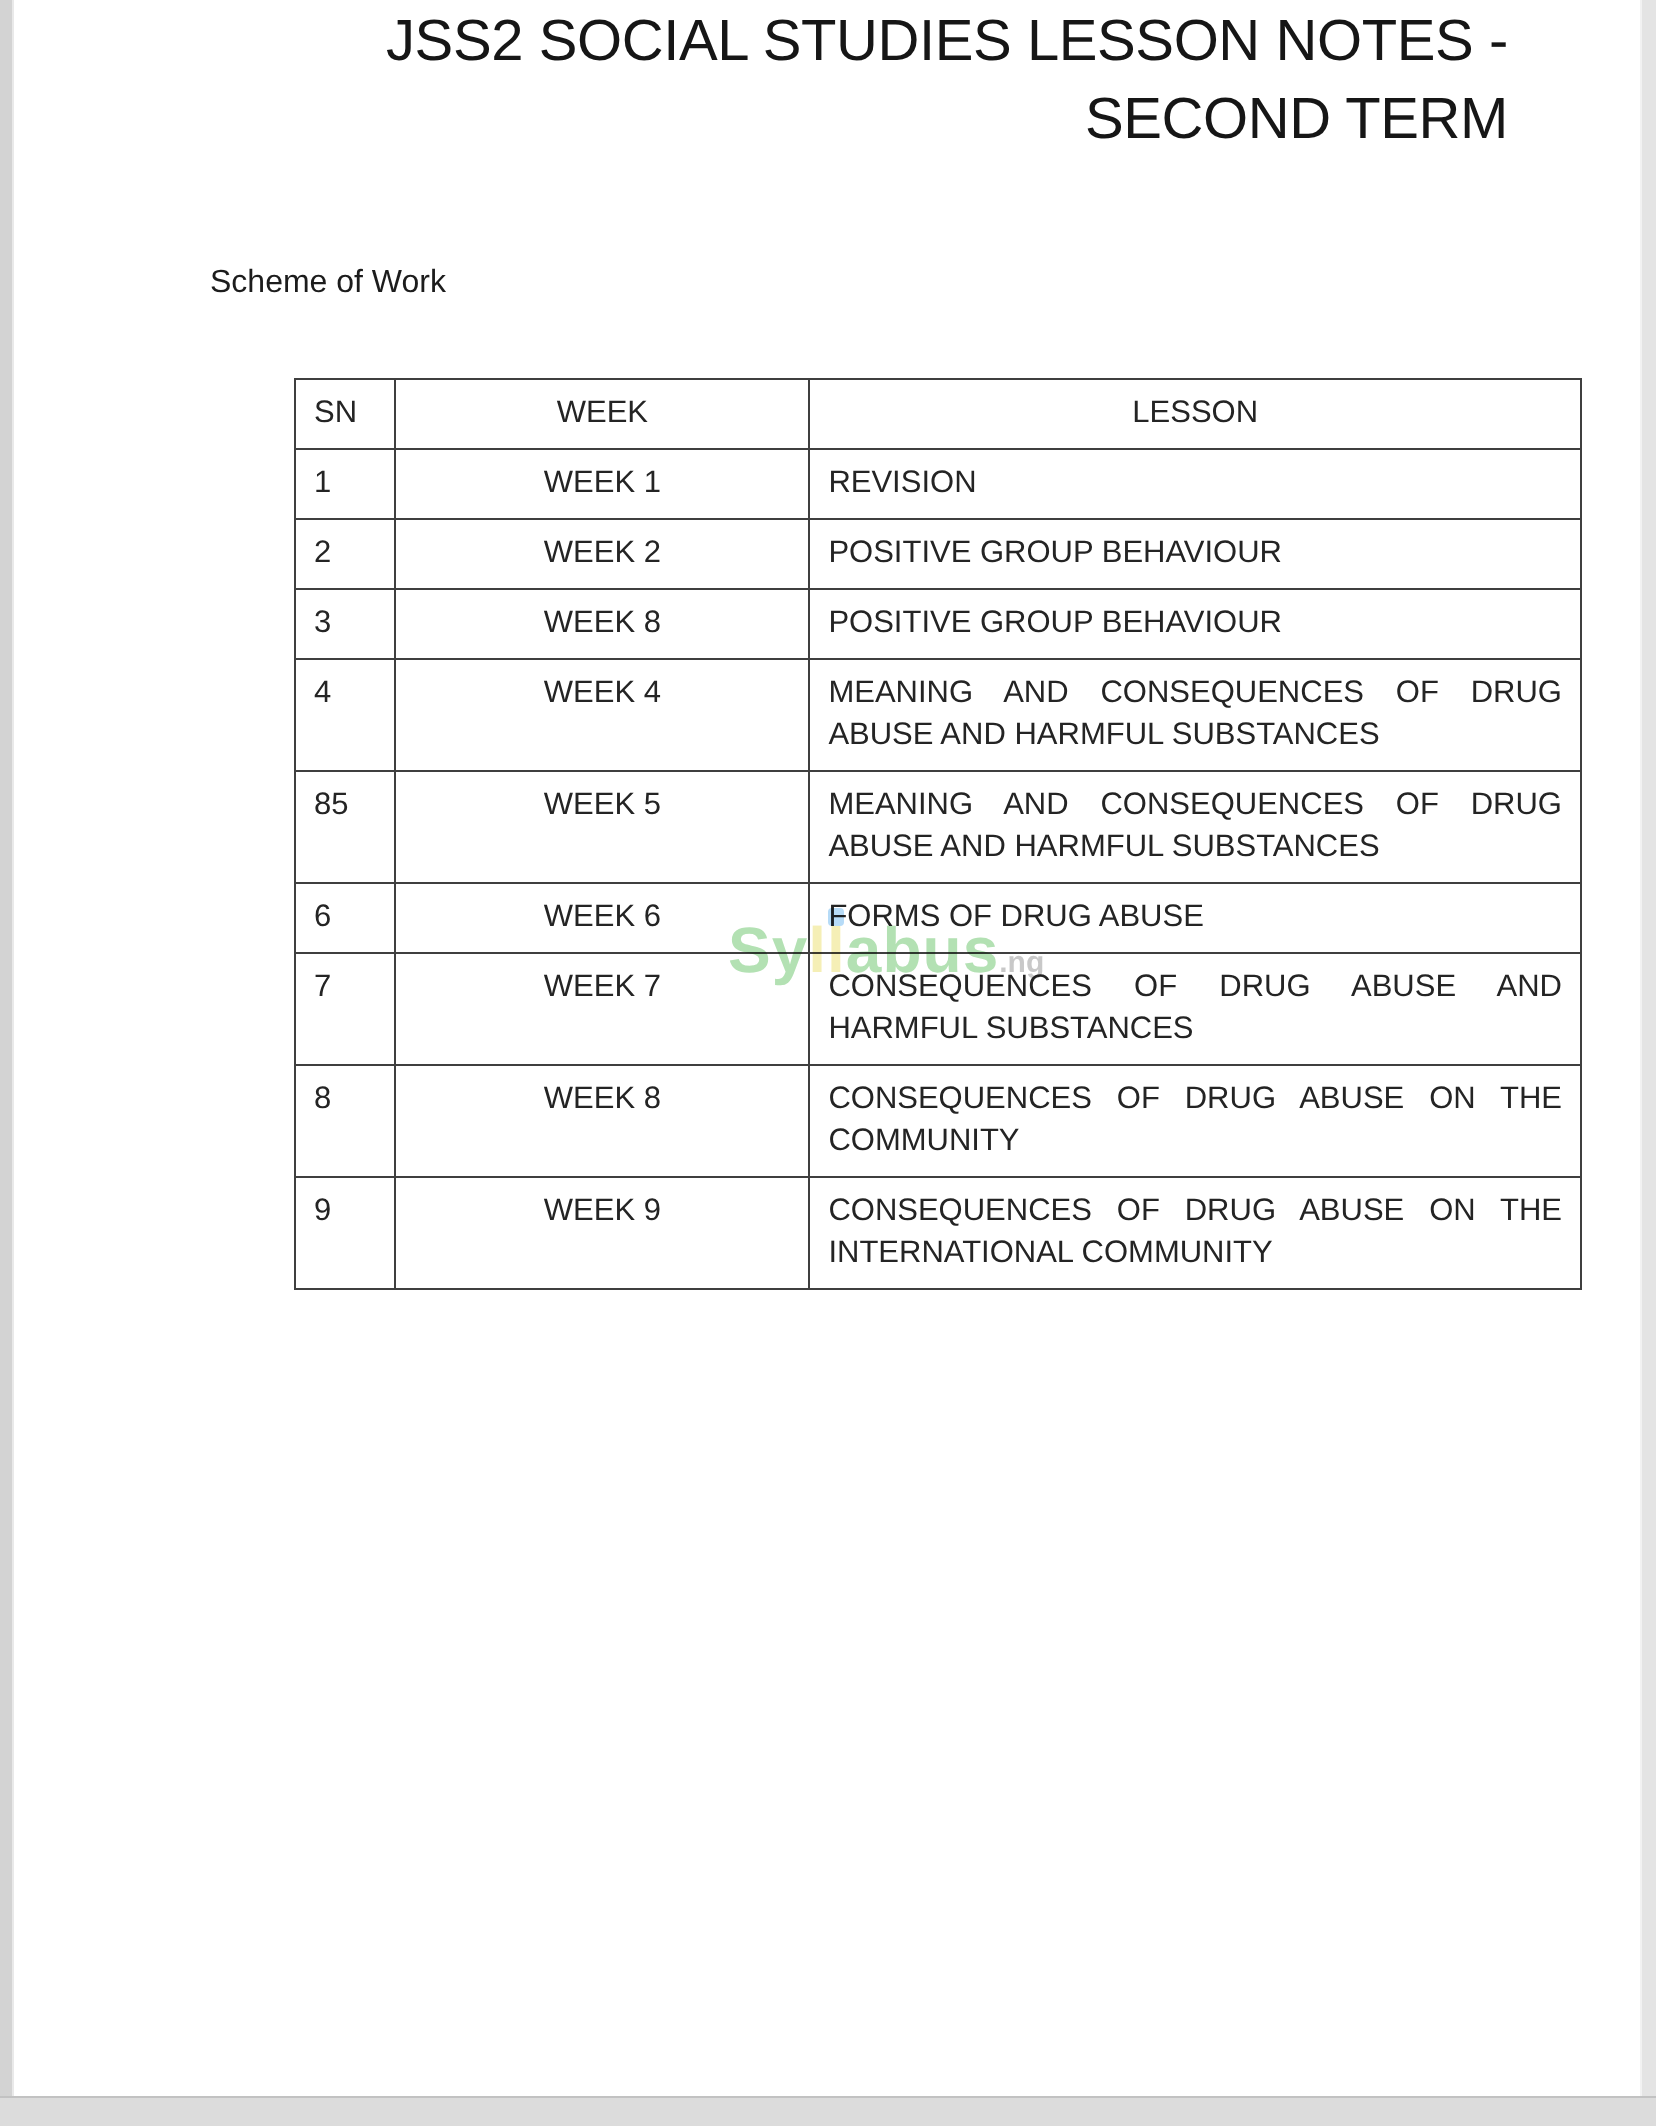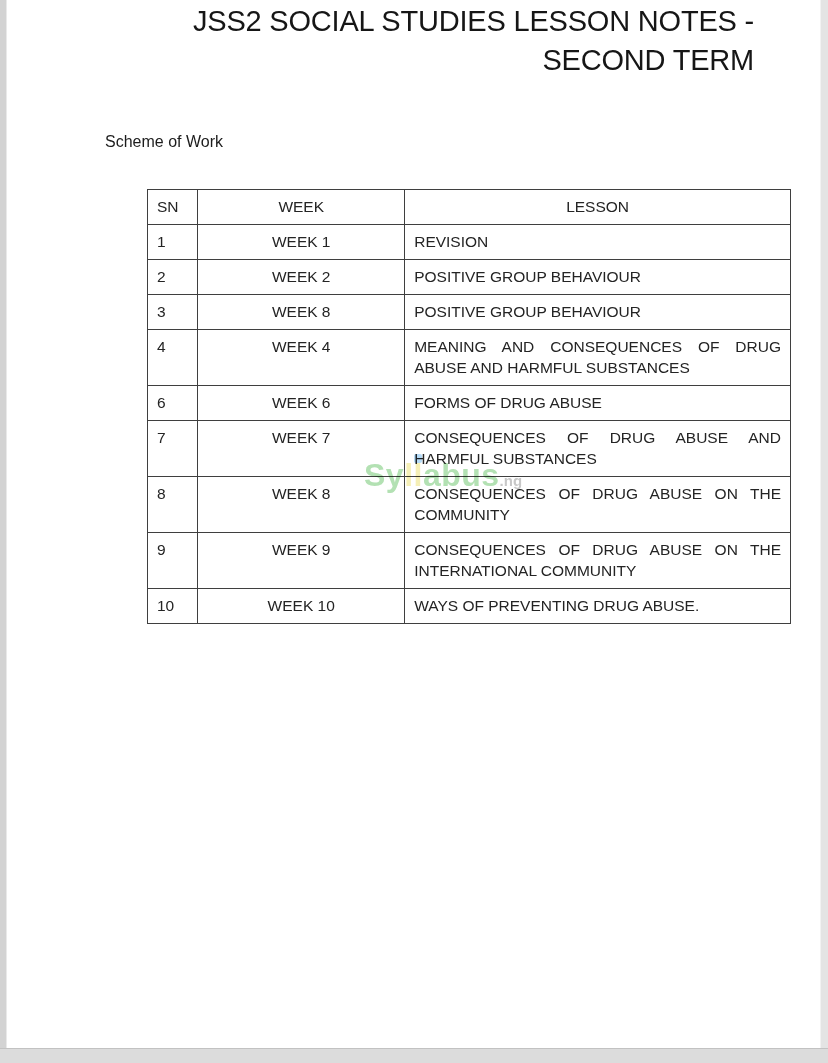--- a/index.html
+++ b/index.html
@@ -148,40 +148,40 @@
       <td class="c-sn">3</td>
       <td class="c-week">WEEK 8</td>
       <td class="c-topic">POSITIVE GROUP BEHAVIOUR</td>
     </tr>
     <tr>
       <td class="c-sn">4</td>
       <td class="c-week">WEEK 4</td>
       <td class="c-topic">MEANING AND CONSEQUENCES OF DRUG ABUSE AND HARMFUL SUBSTANCES</td>
     </tr>
     <tr>
+      <td class="c-sn">85</td>
+      <td class="c-week">WEEK 5</td>
+      <td class="c-topic">MEANING AND CONSEQUENCES OF DRUG ABUSE AND HARMFUL SUBSTANCES</td>
+    </tr>
+    <tr>
       <td class="c-sn">6</td>
       <td class="c-week">WEEK 6</td>
       <td class="c-topic">FORMS OF DRUG ABUSE</td>
     </tr>
     <tr>
       <td class="c-sn">7</td>
       <td class="c-week">WEEK 7</td>
       <td class="c-topic">CONSEQUENCES OF DRUG ABUSE AND HARMFUL SUBSTANCES</td>
     </tr>
     <tr>
       <td class="c-sn">8</td>
       <td class="c-week">WEEK 8</td>
       <td class="c-topic">CONSEQUENCES OF DRUG ABUSE ON THE COMMUNITY</td>
     </tr>
     <tr>
       <td class="c-sn">9</td>
       <td class="c-week">WEEK 9</td>
       <td class="c-topic">CONSEQUENCES OF DRUG ABUSE ON THE INTERNATIONAL COMMUNITY</td>
     </tr>
-    <tr>
-      <td class="c-sn">10</td>
-      <td class="c-week">WEEK 10</td>
-      <td class="c-topic">WAYS OF PREVENTING DRUG ABUSE.</td>
-    </tr>
   </tbody>
 </table>
 
 <div class="watermark"><span class="wm-green">Sy</span><span class="wm-yellow">l</span><span class="wm-l2">l</span><span class="wm-green">abus</span><span class="wm-ng">.ng</span></div>
 
 </body></html>

